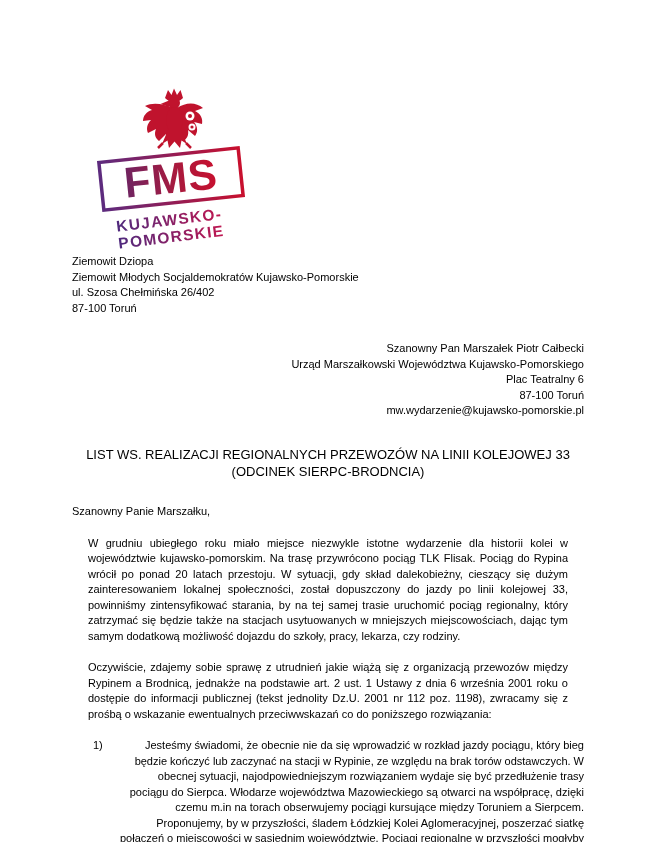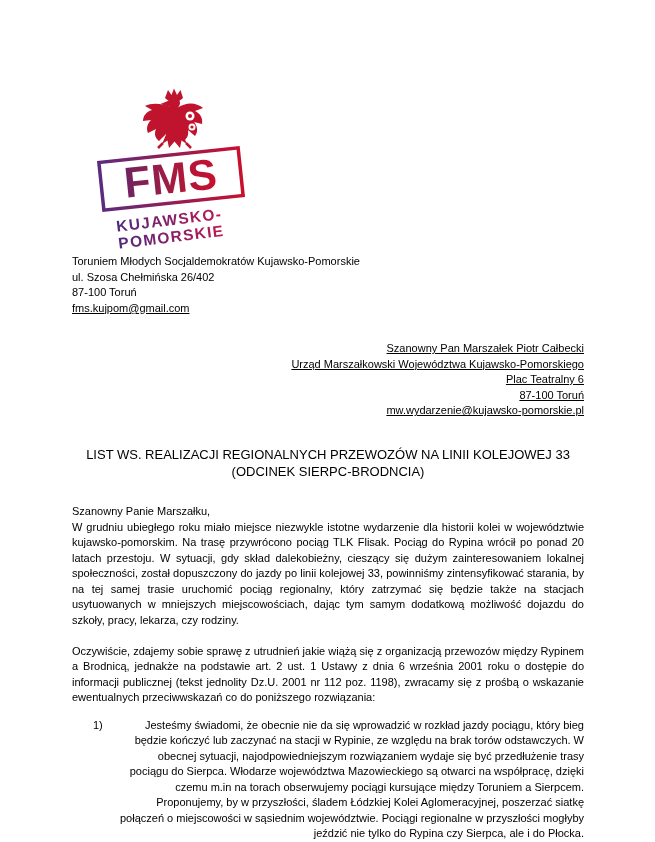--- a/index.html
+++ b/index.html
@@ -22,32 +22,32 @@
     font-family: "Liberation Sans", sans-serif;
     font-weight: bold;
     letter-spacing: 1.3px;
   }
   .sender-block {
     position: absolute; left: 72px; top: 254px;
     font-size: 11px; line-height: 15.6px;
   }
   .recipient-block {
     position: absolute; right: 71px; top: 341px;
-    font-size: 11px; line-height: 15.6px; text-align: right; text-decoration: underline;
+    font-size: 11px; line-height: 15.6px; text-align: right;
   }
   .email-link { color: #000000; text-decoration: underline; cursor: pointer; }
   .subject-title {
     position: absolute; left: 72px; top: 446px; width: 512px;
     font-size: 13px; line-height: 17px; text-align: center;
   }
   .letter-content {
     position: absolute; left: 72px; top: 504px; width: 512px;
     font-size: 11px; line-height: 15.5px;
   }
-  .letter-content p { margin: 0; text-align: justify; }
+  .letter-content p { margin: 16px; text-align: justify; }
   .para-2 { margin-top: 15.5px !important; }
   .numbered-item { margin-top: 12px; display: flex; }
   .numbered-item .num { flex: none; width: 24px; margin-left: 21px; }
   .numbered-item .txt { width: 467px; text-align: right; }
 </style>
 </head>
 <body>
 
 <div class="page">
 
@@ -88,26 +88,24 @@
       <text class="logo-org-text" x="98" y="110" text-anchor="middle" font-size="43" fill="url(#gFms)">FMS</text>
     </g>
 
     <g transform="rotate(-7 100 145)">
       <text class="logo-region-text" x="44" y="142" font-size="15.5" fill="url(#gReg)">KUJAWSKO-</text>
       <text class="logo-region-text" x="44" y="159" font-size="15.5" fill="url(#gReg)">POMORSKIE</text>
     </g>
   </svg>
 
   <div class="sender-block">
-    <div>Toruniem Młodych Socjaldemokratów Kujawsko-Pomorskie</div>
+    <div>Ziemowit Dziopa</div>
+    <div>Ziemowit Młodych Socjaldemokratów Kujawsko-Pomorskie</div>
     <div>ul. Szosa Chełmińska 26/402</div>
     <div>87-100 Toruń</div>
-    <div>
-      <a class="email-link">fms.kujpom@gmail.com</a>
-    </div>
   </div>
 
   <div class="recipient-block">
     <div>Szanowny Pan Marszałek Piotr Całbecki</div>
     <div>Urząd Marszałkowski Województwa Kujawsko-Pomorskiego</div>
     <div>Plac Teatralny 6</div>
     <div>87-100 Toruń</div>
     <div>mw.wydarzenie@kujawsko-pomorskie.pl</div>
   </div>
 

